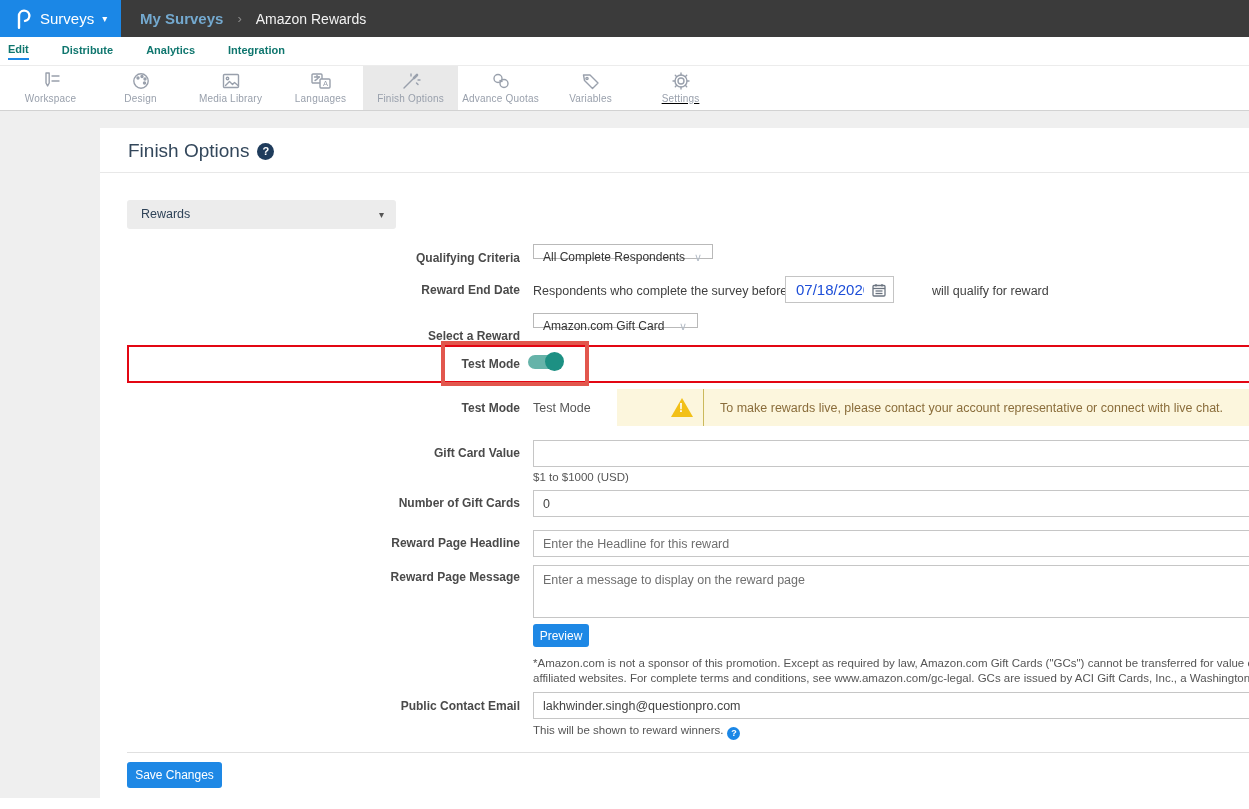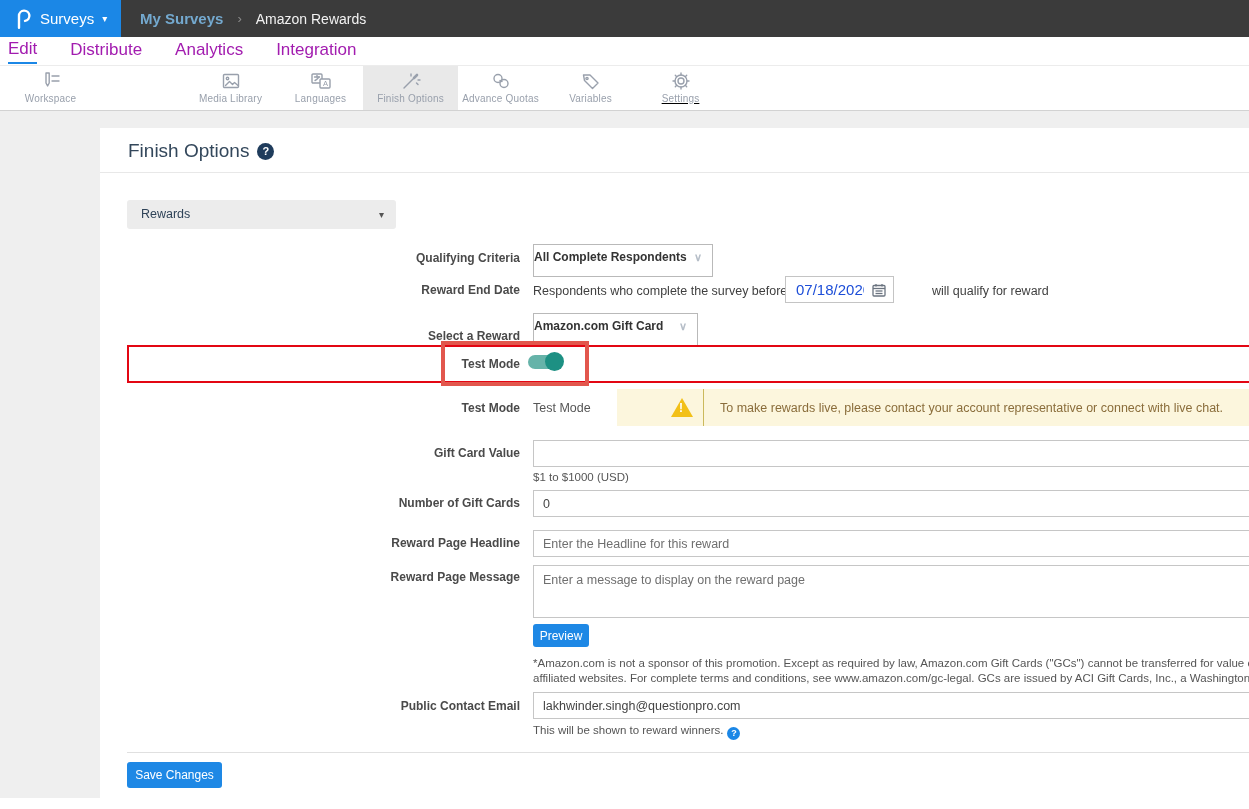--- a/index.html
+++ b/index.html
@@ -13,21 +13,21 @@
   .brandblock svg { margin-left:15px; }
   .brand-label { color:#fff; font-size:15px; margin-left:9px; }
   .brand-caret { color:#fff; font-size:10px; margin-left:8px; }
   .crumbs { position:absolute; left:140px; top:0; height:37px; display:flex; align-items:center; gap:14px; }
   .crumb-parent { color:#74a9cf; font-size:15px; cursor:pointer;font-weight:bold; }
   .crumb-sep { color:#8a8a8a; font-size:13px; }
   .crumb-current { color:#f2f2f2; font-size:14px; }
 
   
   .navtabs { position:absolute; left:0; top:37px; width:1249px; height:29px; background:#fff; border-bottom:1px solid #ececec; display:flex; align-items:center; }
-  .navtab { color:#a21caf; font-size:17px; font-weight:400; margin-left:33px; padding-bottom:3px; cursor:pointer; }
+  .navtab { color:#0f766e; font-size:11px; font-weight:700; margin-left:33px; padding-bottom:3px; cursor:pointer; }
   .navtab:first-child { margin-left:8px; }
   .navtab.active { border-bottom:2px solid #1b87e6; }
 
   
   .toolbar { position:absolute; left:0; top:66px; width:1249px; height:45px; background:#fff; border-bottom:1px solid #d2d2d2; }
   .tool { position:absolute; top:0; width:95px; height:44px; display:flex; flex-direction:column; align-items:center; justify-content:center; gap:3px; cursor:pointer; }
   .tool.active { background:#e9e9e9; }
   .tool svg { stroke:#99a0ac; fill:none; stroke-width:1.4; stroke-linecap:round; stroke-linejoin:round; }
   .tool-label { font-size:10px; color:#99a0ac; letter-spacing:.2px; white-space:nowrap; }
 
@@ -39,21 +39,21 @@
   .page-title { position:absolute; left:128px; top:140px; font-size:19px; color:#33475b; }
   .help-dot { display:inline-block; width:17px; height:17px; border-radius:50%; background:#1f3c5c; color:#fff; font-size:11px; font-weight:700; text-align:center; line-height:17px; vertical-align:2px; margin-left:8px; cursor:pointer; }
   .title-divider { position:absolute; left:100px; top:172px; width:1149px; height:1px; background:#e8e8e8; }
 
   
   .rewards-dd { position:absolute; left:127px; top:200px; width:269px; height:29px; background:#ececec; border-radius:3px; font-size:12.5px; color:#2f4358; line-height:29px; padding-left:14px; cursor:pointer; }
   .rewards-dd .dd-caret { position:absolute; right:12px; top:0; color:#555; font-size:10px; }
 
   
   .flabel { position:absolute; left:220px; width:300px; text-align:right; font-size:12px; font-weight:700; color:#4a4a4a; }
-  .fsel { position:absolute; height:33px; border:1px solid #b9b9b9; background:#fff; font-size:12px; color:#333; line-height:25px; cursor:pointer;font-weight:bold; }
+  .fsel { position:absolute; height:15px; border:1px solid #b9b9b9; background:#fff; font-size:12px; color:#333; line-height:25px; padding-left:9px; cursor:pointer; }
   .fsel .chev { position:absolute; right:10px; top:0; color:#b6bec8; font-size:11px; }
   .ftext { position:absolute; font-size:12.5px; color:#3f3f3f; }
   .finput { position:absolute; height:27px; border:1px solid #c6c6c6; background:#fff; font-size:12.5px; color:#444; padding-left:9px; outline:none; font-family:"Liberation Sans", sans-serif; }
   .finput::placeholder, textarea::placeholder { color:#6f6f6f; opacity:1; }
   .fhelper { position:absolute; font-size:11.5px; color:#555; }
 
   .datewrap { position:absolute; left:785px; top:276px; width:109px; height:27px; border:1px solid #c4c4c4; background:#fff; }
   .datewrap input { border:none; width:78px; height:25px; font-size:15px; color:#1d4ed8; padding-left:10px; outline:none; font-family:"Liberation Sans", sans-serif; }
   .datewrap svg { position:absolute; right:7px; top:6px; stroke:#6b7480; fill:none; stroke-width:1.3; }
 
@@ -107,20 +107,30 @@
   </div>
 
   <div class="toolbar">
     <div class="tool" style="left:3px;">
       <svg width="20" height="18" viewBox="0 0 20 18">
         <path d="M5 1 v10 l1.6 3 1.6-3 V1 z"></path>
           <line x1="11" y1="4" x2="18" y2="4"></line>
           <line x1="11" y1="9" x2="18" y2="9"></line>
       </svg>
       <span class="tool-label">Workspace</span>
+    </div>
+    <div class="tool" style="left:93px;">
+      <svg width="20" height="18" viewBox="0 0 20 18">
+        <circle cx="10" cy="9" r="7.2"></circle>
+        <circle cx="7" cy="6" r="1" fill="#99a0ac"></circle>
+          <circle cx="11" cy="4.5" r="1" fill="#99a0ac"></circle>
+          <circle cx="14" cy="7" r="1" fill="#99a0ac"></circle>
+          <circle cx="13.5" cy="11" r="1" fill="#99a0ac"></circle>
+      </svg>
+      <span class="tool-label">Design</span>
     </div>
     <div class="tool" style="left:183px;">
       <svg width="20" height="18" viewBox="0 0 20 18">
         <rect x="2.5" y="2.5" width="15" height="13" rx="1"></rect>
           <circle cx="6.5" cy="6.5" r="1.2"></circle>
           <path d="M4.5 13.5 l4-4 3 3 2-2 3.5 3"></path>
       </svg>
       <span class="tool-label">Media Library</span>
     </div>
     <div class="tool" style="left:273px;">

